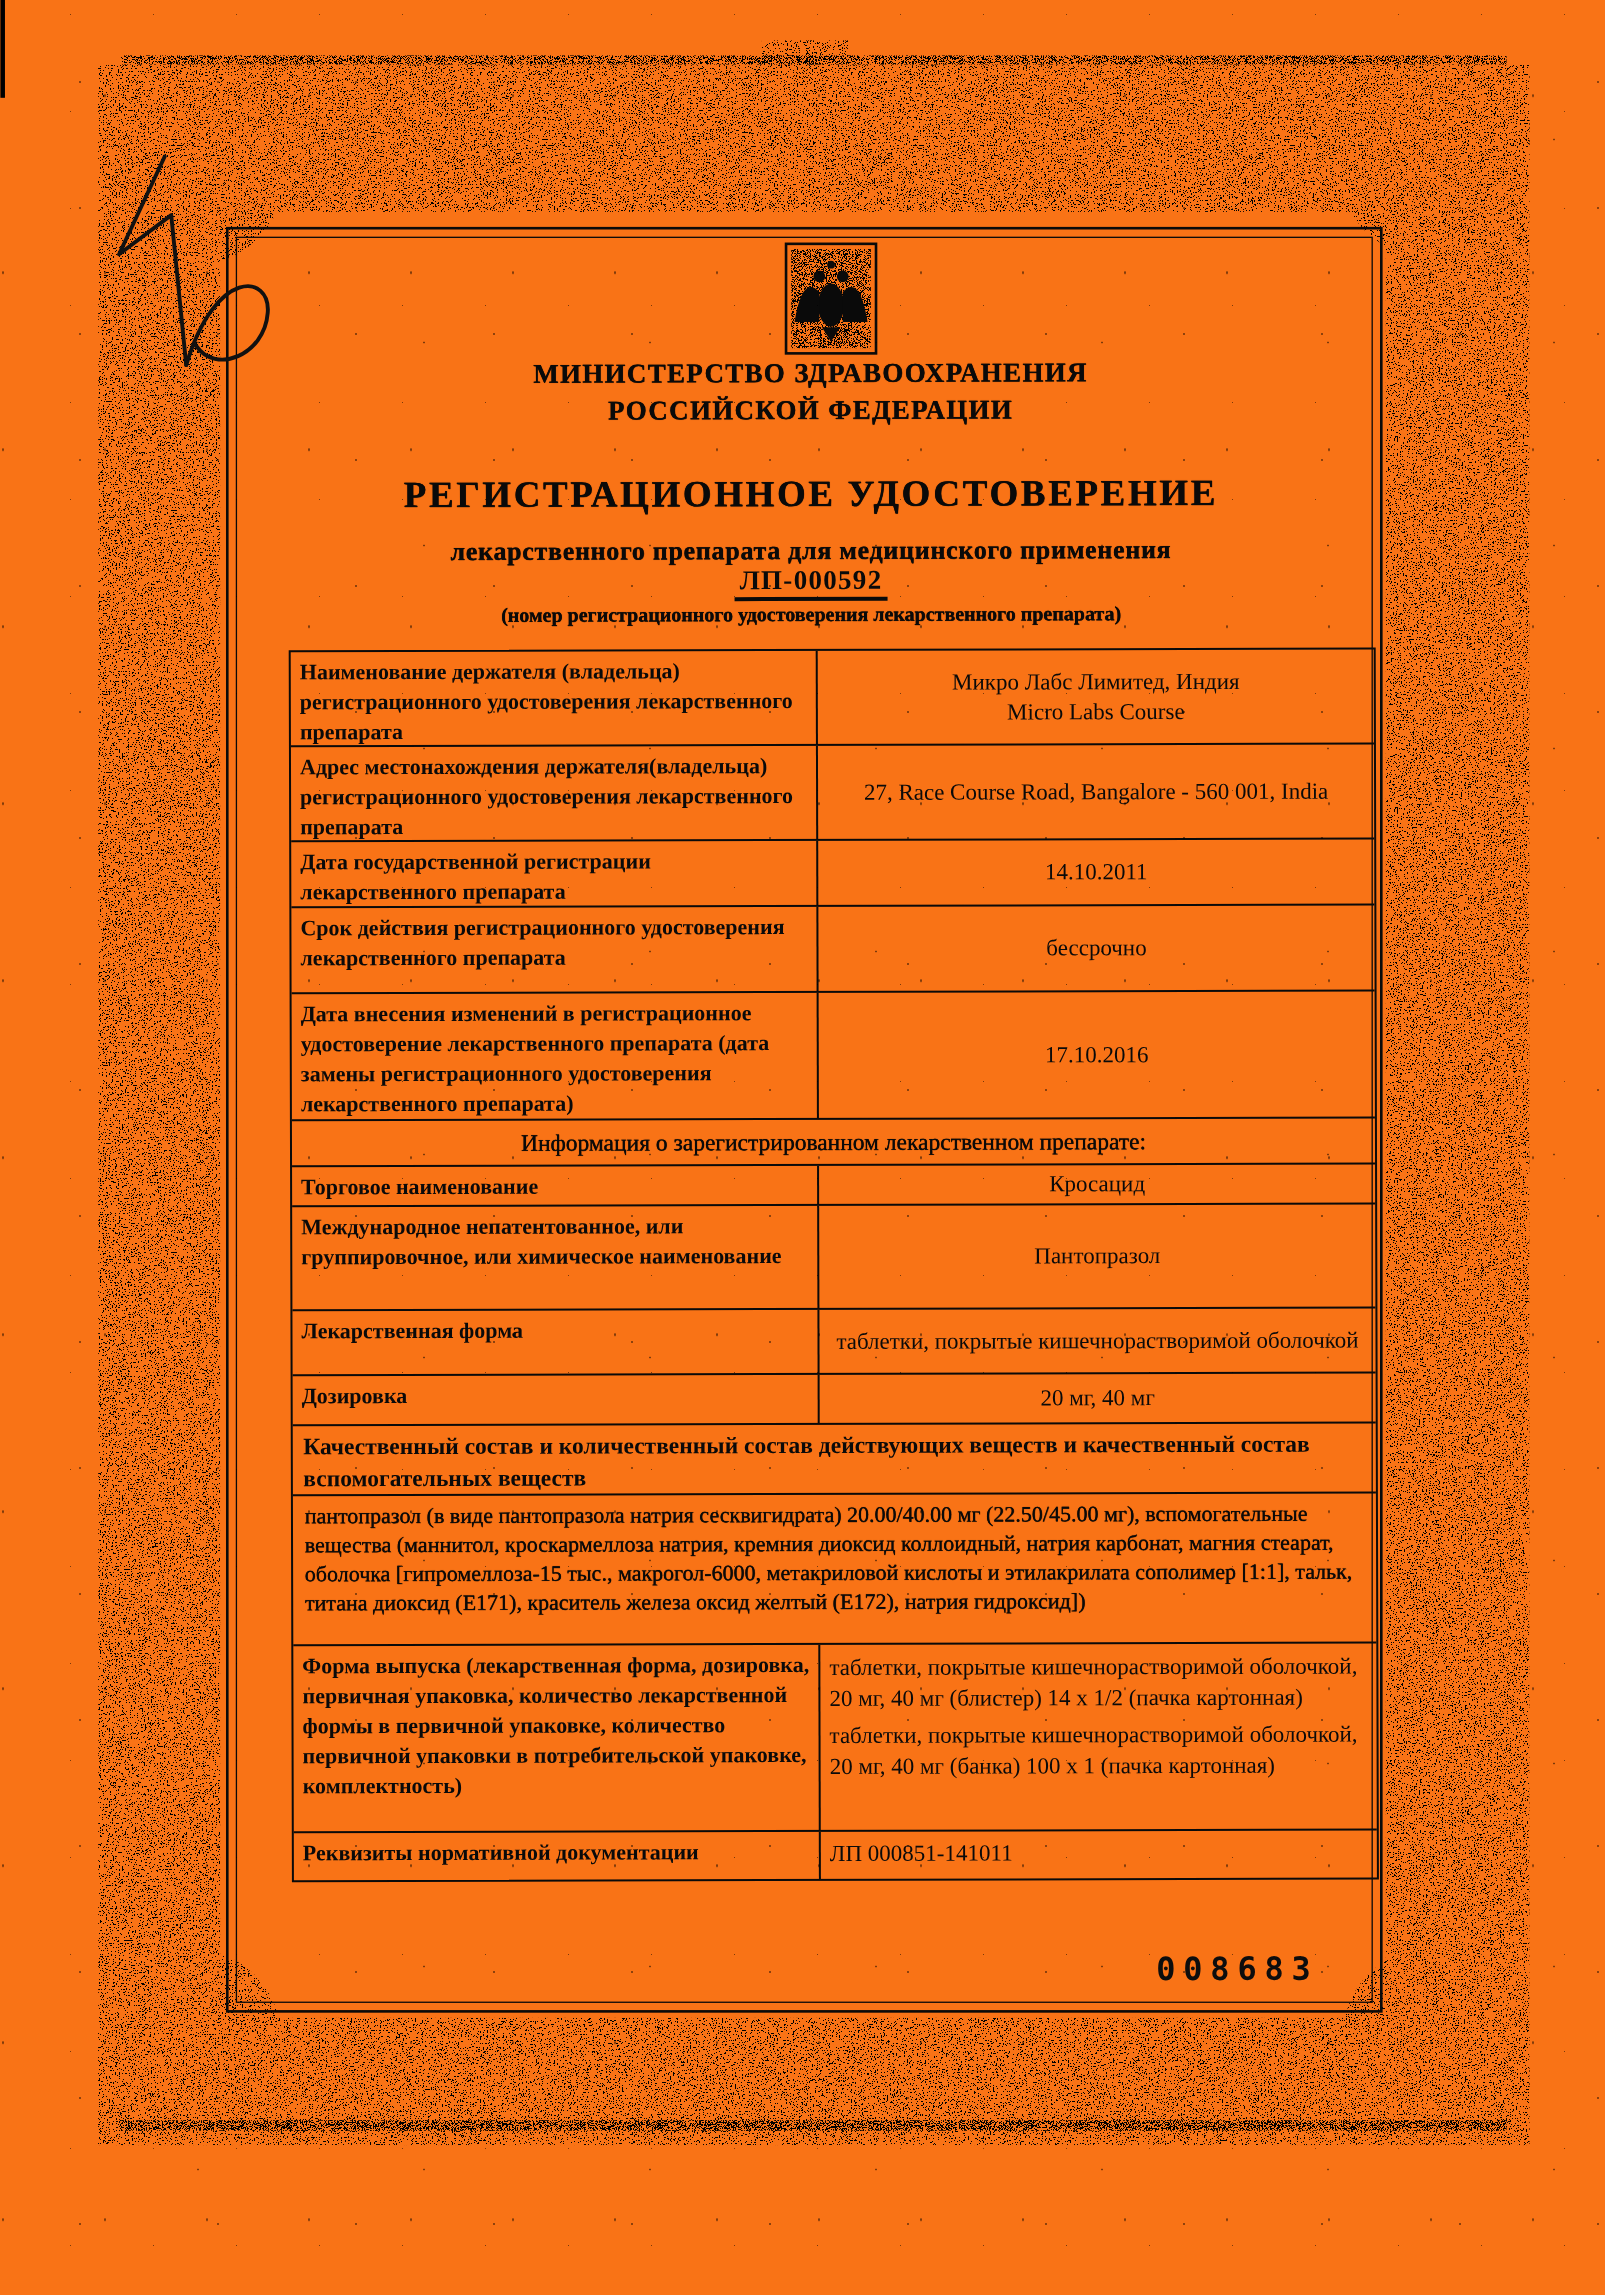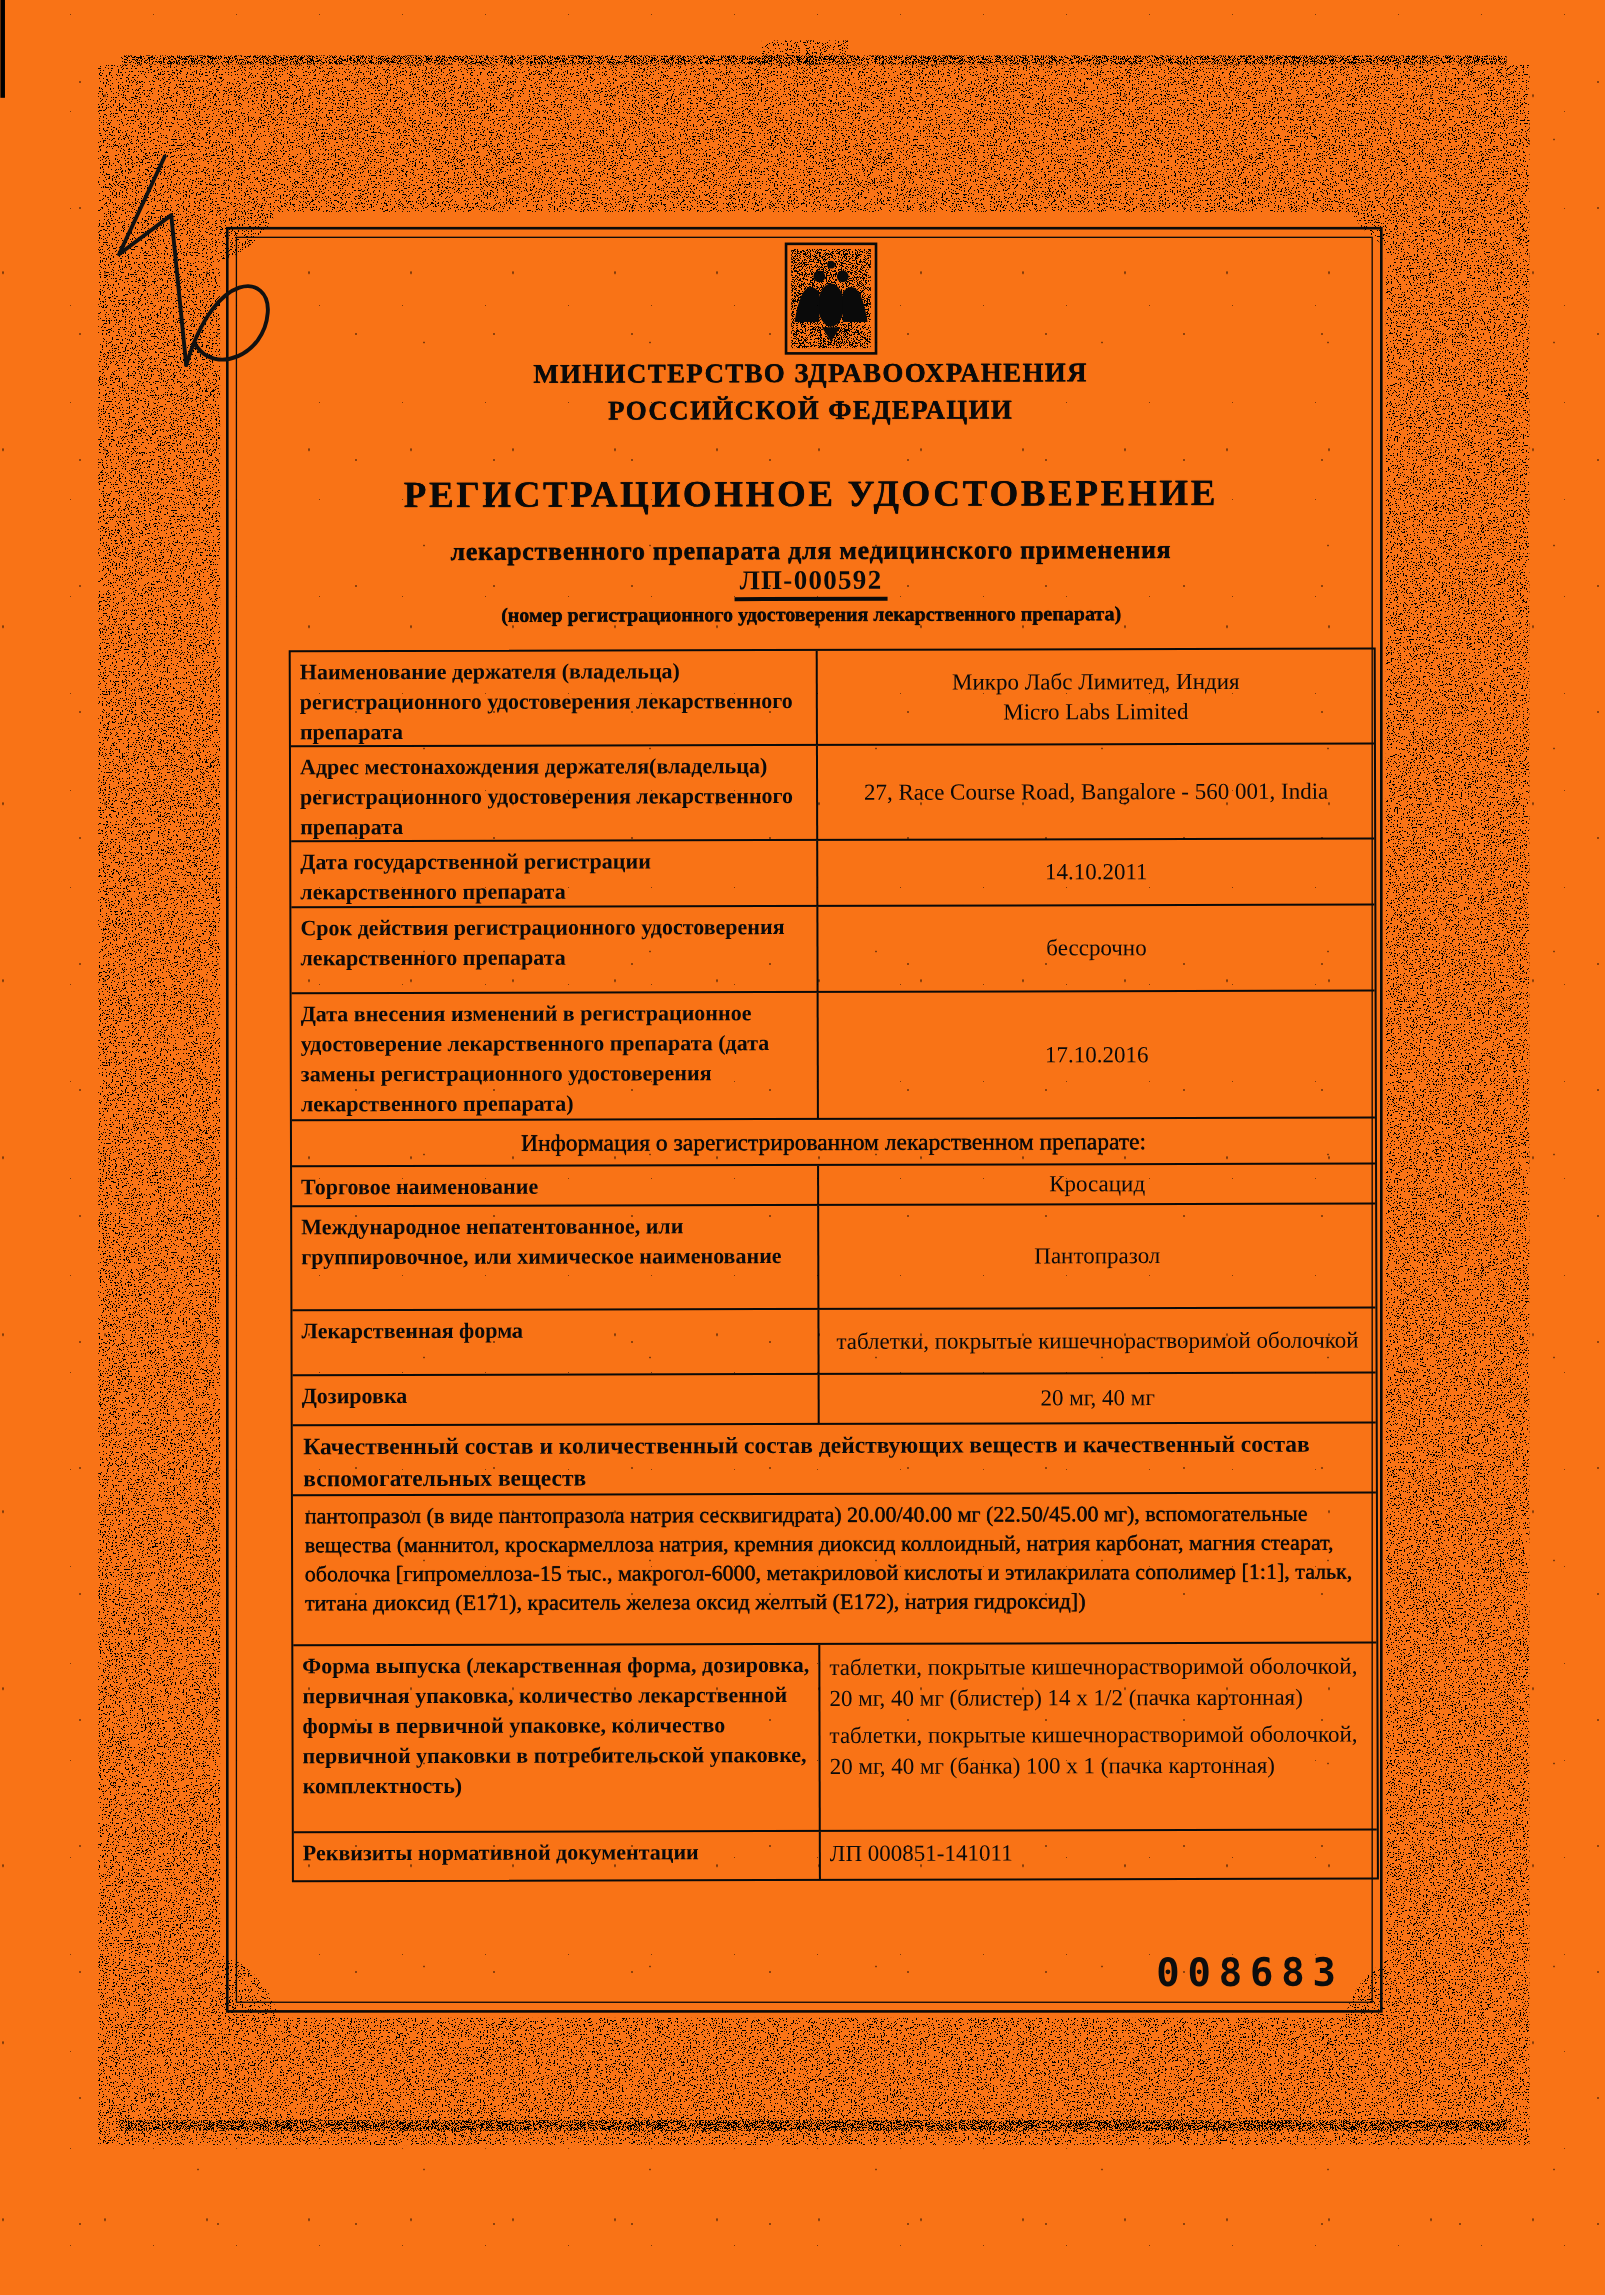--- a/index.html
+++ b/index.html
@@ -63,21 +63,21 @@
 
   .h142{height:93px}.h145{height:95px}.h101{height:66px}.h132{height:86px}
   .h194{height:127px}.h70{height:46px}.h62{height:40px}.h159{height:104px}
   .h100{height:65px}.h77{height:50px}.h107{height:70px}.h230{height:150px}
   .h286{height:187px}.h75{height:49px}
 
   .lh52{line-height:30px;}
   .serial{
     position:absolute;left:1154px;top:1951px;z-index:3;
     font-family:"DejaVu Sans Mono","Liberation Mono",monospace;
-    font-size:39px;font-weight:700;letter-spacing:7.8px;color:#0d0d0d;
+    font-size:32px;font-weight:700;letter-spacing:7.8px;color:#0d0d0d;
   }
 </style>
 </head>
 <body>
 
 <div class="page">
 
   <svg class="deco" width="1606" height="2295" viewBox="0 0 2462 3520">
     <defs>
       <filter id="speck" x="-5%" y="-5%" width="110%" height="110%">
@@ -160,21 +160,21 @@
     </div>
 
     <div class="hdr regcap ink" style="position: absolute; top: 603px;">(номер регистрационного удостоверения лекарственного препарата)</div>
 
     <div class="table">
 
       <div class="row h142">
         <div class="cell label lh52">Наименование держателя (владельца) регистрационного удостоверения лекарственного препарата</div>
         <div class="cell value">
           <div>Микро Лабс Лимитед, Индия</div>
-          <div>Micro Labs Limited</div>
+          <div>Micro Labs Course</div>
         </div>
       </div>
 
       <div class="row h145">
         <div class="cell label lh52">Адрес местонахождения держателя(владельца) регистрационного удостоверения лекарственного препарата</div>
         <div class="cell value">27, Race Course Road, Bangalore - 560 001, India</div>
       </div>
 
       <div class="row h101">
         <div class="cell label">Дата государственной регистрации лекарственного препарата</div>

